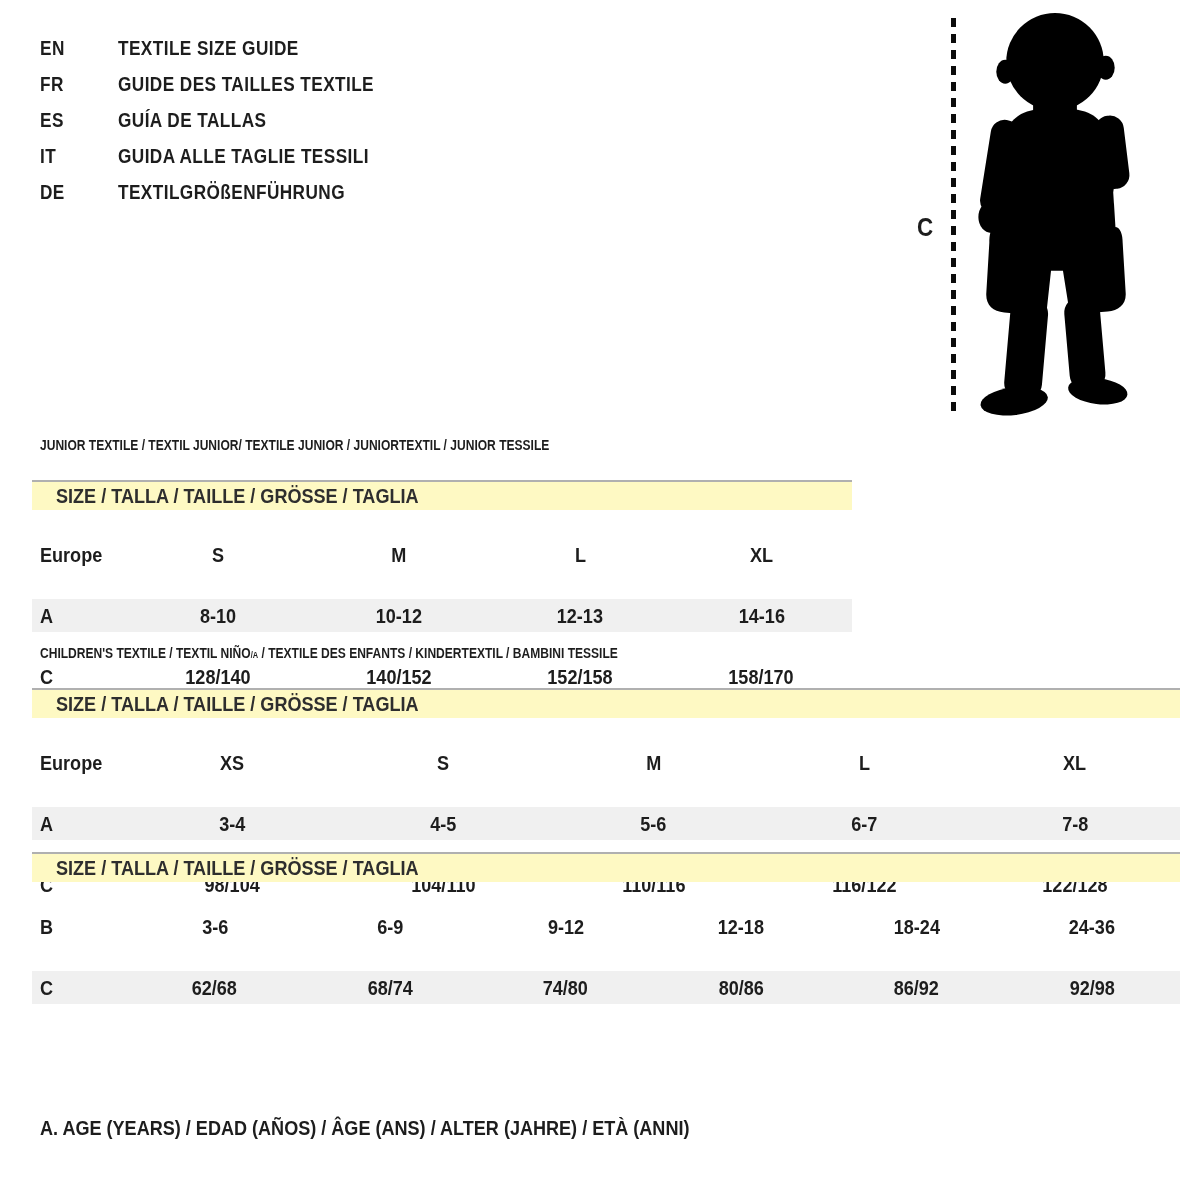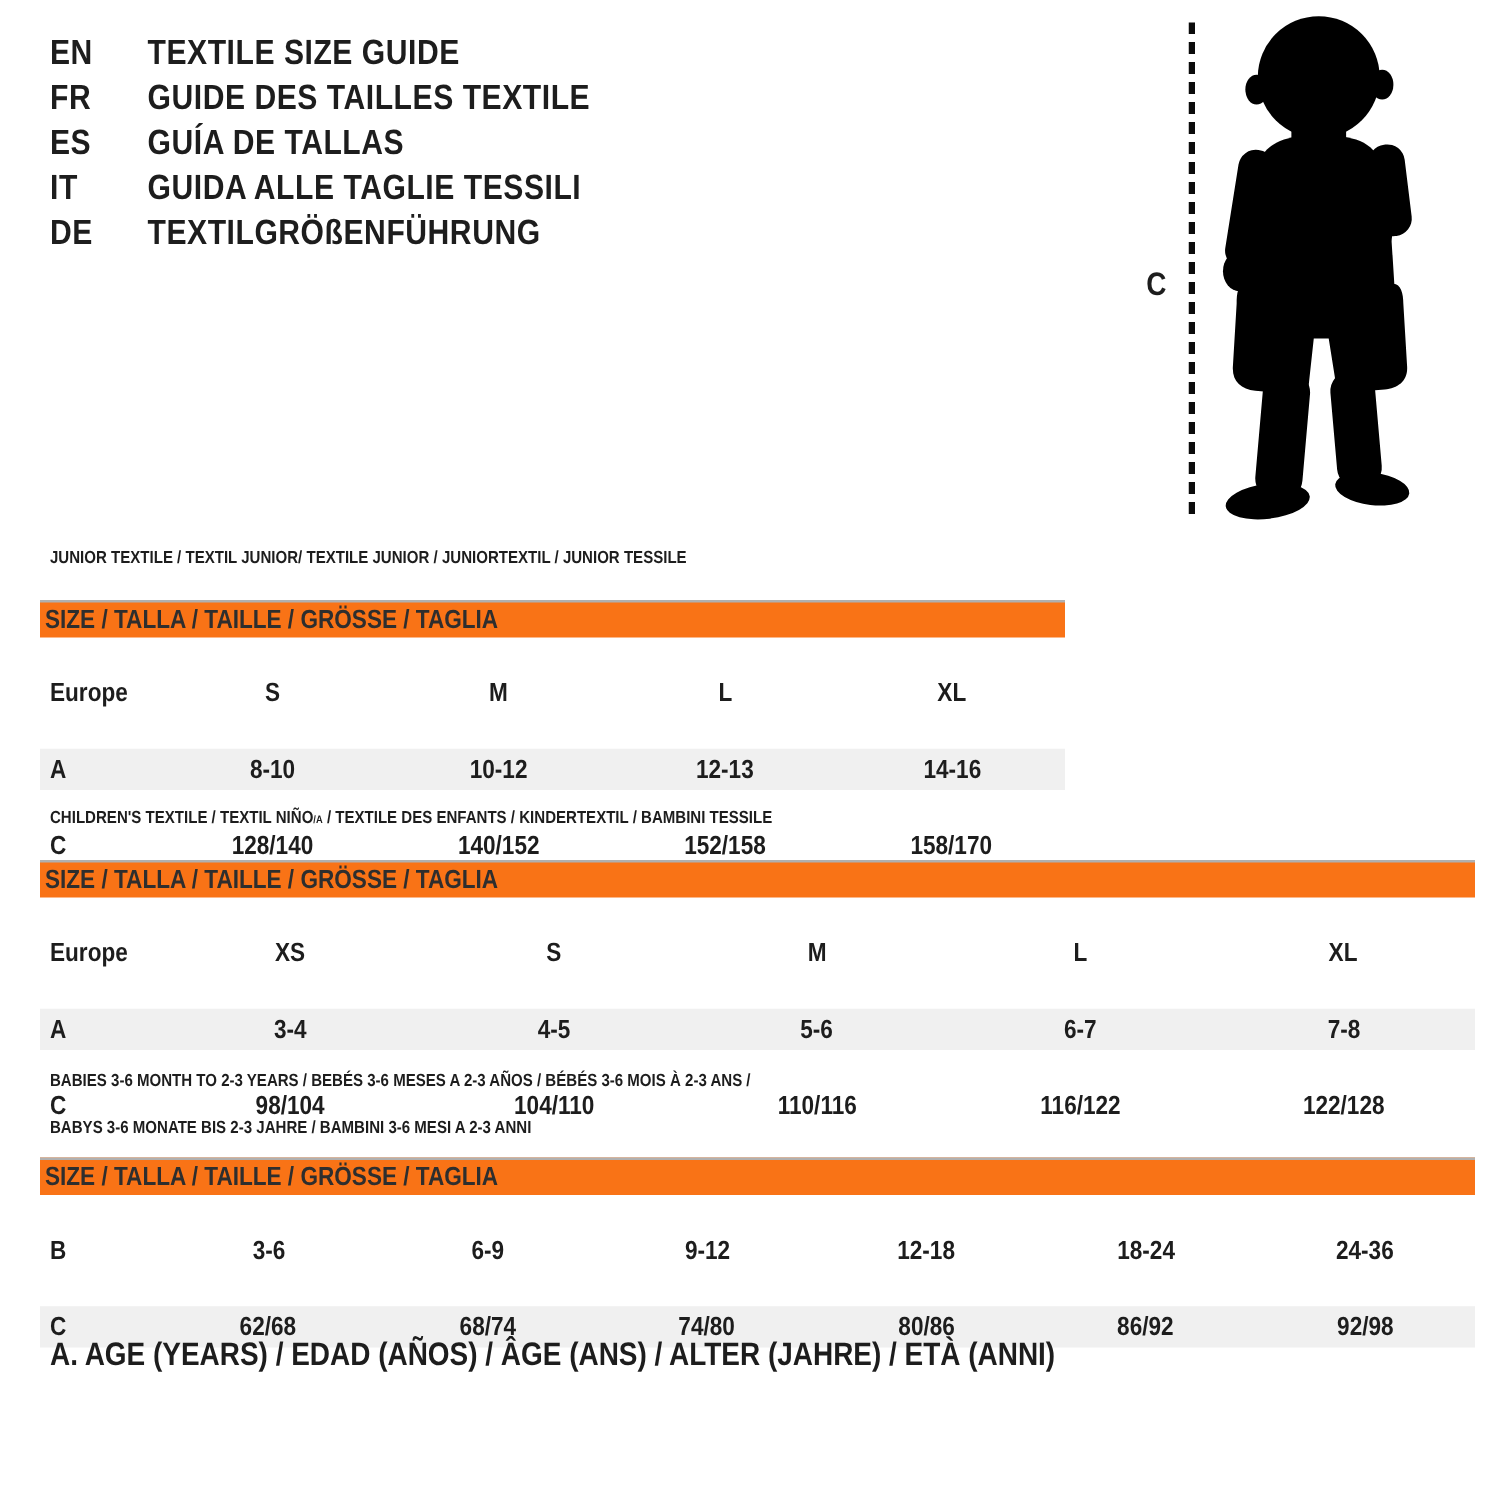--- a/index.html
+++ b/index.html
@@ -6,53 +6,53 @@
   html,body { width:1200px; height:1200px; background:#ffffff; overflow:hidden; }
   body { font-family:"Liberation Sans","DejaVu Sans",sans-serif; color:#1d1d1d; font-weight:bold; }
   #canvas { position:relative; width:1200px; height:1200px; background:#ffffff; }
 
   
   .cx  { display:inline-block; transform:scaleX(0.86); transform-origin:0 50%; white-space:nowrap; }
   .cxc { display:inline-block; transform:scaleX(0.86); transform-origin:50% 50%; white-space:nowrap; }
 
   
   .lang-block { position:absolute; left:40px; top:24px; }
-  .lang-row { display:flex; height:36px; align-items:center; font-size:28px; letter-spacing:0.5px; }
+  .lang-row { display:flex; height:36px; align-items:flex-end; font-size:20px; letter-spacing:0.5px; }
   .lang-code { flex:0 0 78px; }
 
   
   .figure-area { position:absolute; left:905px; top:6px; width:260px; height:416px; }
   .c-label { position:absolute; left:12px; top:206px; font-size:26px; }
   .dash-line { position:absolute; left:46px; top:12px; width:5px; height:396px;
                background:repeating-linear-gradient(to bottom,#0b0b0b 0 9px,transparent 9px 16px); }
   .toddler-svg { position:absolute; left:60px; top:4px; width:180px; height:408px; }
 
   
   .size-table { position:absolute; left:32px; }
   .tbl-title { font-size:14px; padding-left:8px; height:26px; line-height:26px; }
   .tbl-title.two-line { height:74px; line-height:37px; }
   .subsc { font-size:0.62em; vertical-align:baseline; }
-  .size-bar { margin-top:22px; height:30px; line-height:28px; padding-left:4px;
-              background:#f97316; border-top:2px solid #b0b0b0; color:#2e2e2e; font-size:21px; }
+  .size-bar { margin-top:22px; height:30px; line-height:28px; padding-left:24px;
+              background:#fef9c3; border-top:2px solid #b0b0b0; color:#2e2e2e; font-size:21px; }
   .size-bar-babies { margin-top:6px; }
   .trow { display:grid; height:33px; align-items:center; font-size:21px;margin-top:28px; }
   .cols4 { grid-template-columns:95px repeat(4,1fr); }
   .cols5 { grid-template-columns:95px repeat(5,1fr); }
   .cols6 { grid-template-columns:95px repeat(6,1fr); }
   .trow .lbl { padding-left:8px; text-align:left; }
   .trow .val { text-align:center; }
   .striped { background:#f0f0f0; }
 
   #table-junior   { top:432px; width:820px; }
   #table-children { top:640px; width:1148px; }
   #table-babies   { top:846px; width:1148px; }
 
   
   .legend-block { position:absolute; left:40px; top:1066px; }
-  .legend-line { height:35px; line-height:35px; font-size:26px; }
+  .legend-line { height:35px; line-height:35px; font-size:21px;margin-top:44px; }
 </style>
 </head>
 <body>
 
 <div id="canvas">
 
   <div class="lang-block">
     <div class="lang-row">
       <span class="lang-code cx">EN</span>
       <span class="lang-title cx">TEXTILE SIZE GUIDE</span>
@@ -155,24 +155,20 @@
       <div class="lbl"><span class="cx">C</span></div>
       <div class="val"><span class="cxc">98/104</span></div>
       <div class="val"><span class="cxc">104/110</span></div>
       <div class="val"><span class="cxc">110/116</span></div>
       <div class="val"><span class="cxc">116/122</span></div>
       <div class="val"><span class="cxc">122/128</span></div>
     </div>
   </div>
 
   <div class="size-table" id="table-babies">
-    <div class="tbl-title two-line">
-      <div><span class="cx">BABIES 3-6 MONTH TO 2-3 YEARS / BEBÉS 3-6 MESES A 2-3 AÑOS / BÉBÉS 3-6 MOIS À 2-3 ANS /</span></div>
-      <div><span class="cx">BABYS 3-6 MONATE BIS 2-3 JAHRE / BAMBINI 3-6 MESI A 2-3 ANNI</span></div>
-    </div>
     <div class="size-bar size-bar-babies">
       <span class="cx">SIZE / TALLA / TAILLE / GRÖSSE / TAGLIA</span>
     </div>
     <div class="trow cols6">
       <div class="lbl"><span class="cx">B</span></div>
       <div class="val"><span class="cxc">3-6</span></div>
       <div class="val"><span class="cxc">6-9</span></div>
       <div class="val"><span class="cxc">9-12</span></div>
       <div class="val"><span class="cxc">12-18</span></div>
       <div class="val"><span class="cxc">18-24</span></div>

